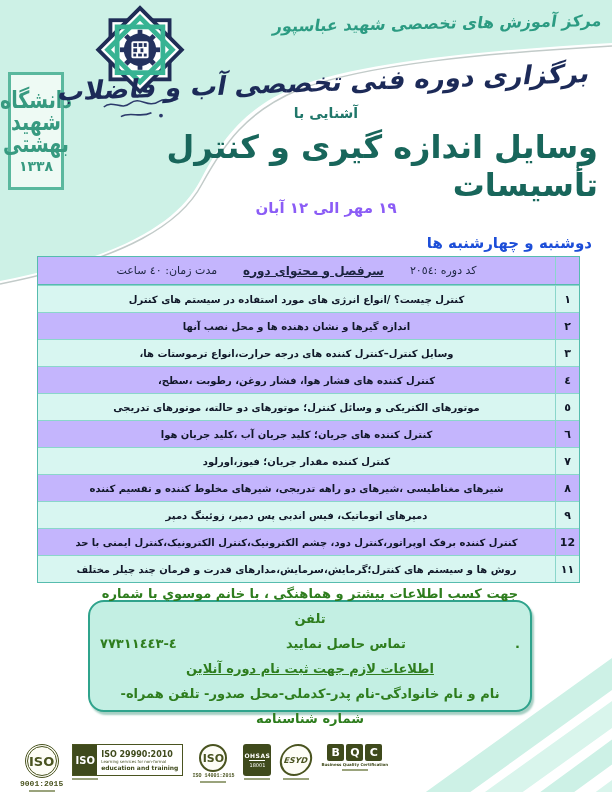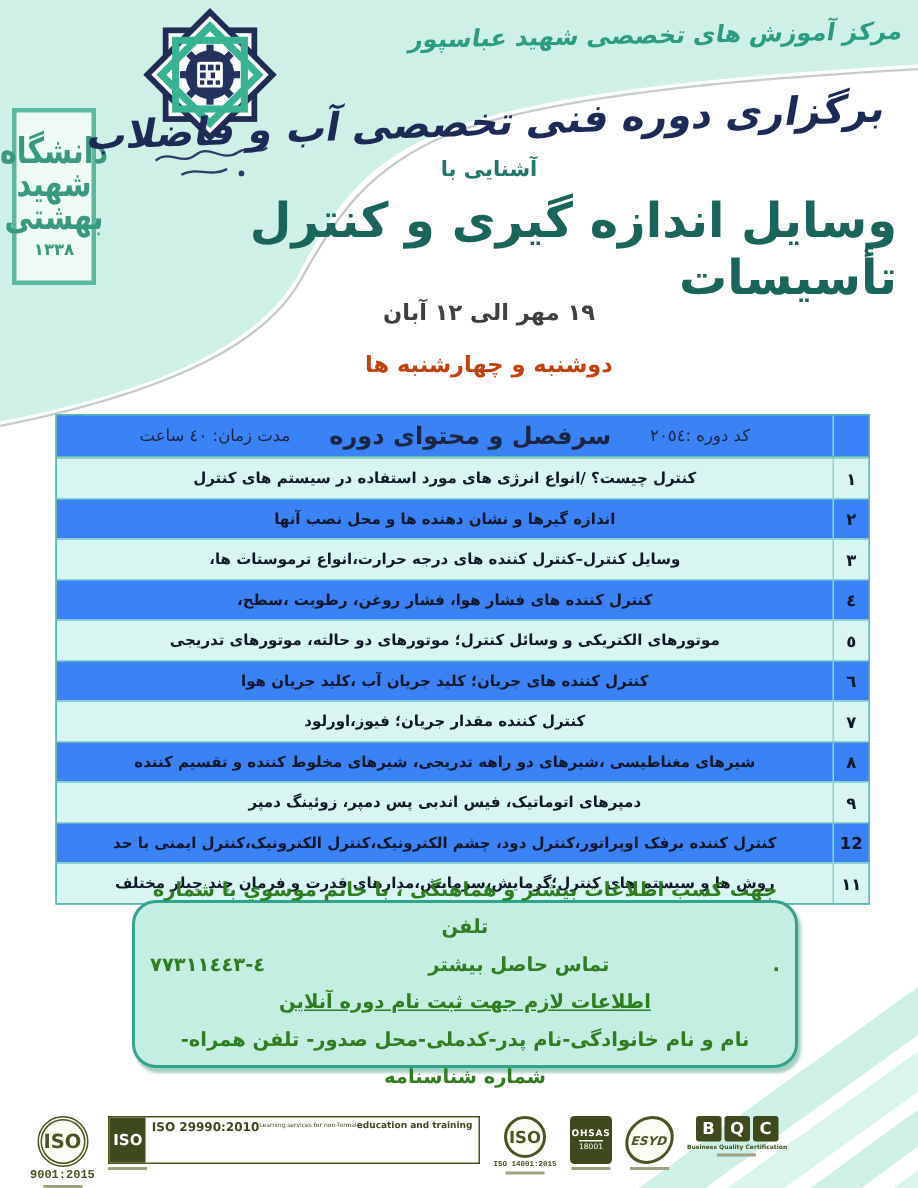--- a/index.html
+++ b/index.html
@@ -12,41 +12,41 @@
   .org-name { position:absolute; top:11px; right:10px; font-size:16px; font-weight:bold;
               color:#2b9b82; transform:skewX(-10deg) rotate(-1deg); transform-origin:right; direction:rtl; }
   .event-line { position:absolute; top:58px; right:22px; font-size:26px; font-weight:bold;
               color:#1c2a58; transform:skewX(-12deg) rotate(-2deg); transform-origin:right; direction:rtl;
               letter-spacing:1px; }
   .intro { position:absolute; top:105px; left:60px; right:20px; text-align:center;
               font-size:14px; font-weight:bold; color:#20776a; direction:rtl; }
   .page-title { position:absolute; top:128px; left:60px; right:14px; text-align:right;
               font-size:32px; font-weight:bold; color:#18665b; direction:rtl; }
   .date-range { position:absolute; top:199px; left:60px; right:20px; text-align:center;
-              font-size:15px; font-weight:bold; color:#404040; direction:rtl; }
-  .days { position:absolute; top:234px; left:60px; right:20px; text-align:center;
-              font-size:15px; font-weight:bold; color:#c2410c; direction:rtl; }
+              font-size:15px; font-weight:bold; color:#8b5cf6; direction:rtl; }
+  .days { position:absolute; top:234px; left:60px; right:20px; text-align:right;
+              font-size:15px; font-weight:bold; color:#1d4ed8; direction:rtl; }
 
   
   .uni-logo { position:absolute; left:8px; top:72px; width:56px; height:118px;
               border:3px solid #5ab89e; background:#eefaf4; padding:4px 18px;
               display:flex; flex-direction:column; align-items:center; justify-content:center; }
   .uni-logo .w { color:#379a80; font-weight:bold; font-size:19px; line-height:22px; transform:scaleY(1.25); }
-  .uni-logo .y { color:#379a80; font-weight:bold; font-size:11px; margin-top:4px; }
+  .uni-logo .y { color:#379a80; font-weight:bold; font-size:14px; margin-top:4px; }
 
   
   .star-logo { position:absolute; left:92px; top:4px; width:96px; }
 
   
-  .ctable { position:absolute; left:37px; top:276px; width:543px;
-            border:1.5px solid #56bcae; background:#3b82f6; direction:ltr; }
+  .ctable { position:absolute; left:37px; top:256px; width:543px;
+            border:1.5px solid #56bcae; background:#c4b5fd; direction:ltr; }
   .thead { display:flex; height:28px; border-bottom:1.5px solid #56bcae; }
   .thead-main { flex:1; display:flex; direction:ltr; align-items:center; justify-content:center; gap:26px; }
   .th-reg { direction:rtl; font-size:11px; color:#1b2440; }
-  .th-bold { direction:rtl; font-size:16px; font-weight:bold; color:#1b2440; }
+  .th-bold { direction:rtl; font-size:12px; font-weight:bold; color:#1b2440;text-decoration:underline; }
   .thead-num { width:24px; border-left:1px solid #8ad6cb; }
   .trow { display:flex; height:27px; border-top:1px solid #8ad6cb; }
   .trow:first-of-type { border-top:none; }
   .trow.odd { background:#d8f6f1; }
   .cell-text { flex:1; direction:rtl; display:flex; align-items:center; justify-content:center;
                font-size:10px; font-weight:bold; color:#101728; white-space:nowrap; overflow:hidden; }
   .cell-num { width:24px; border-left:1px solid #8ad6cb; display:flex; align-items:center;
               justify-content:center; font-size:11px; font-weight:bold; color:#101728; direction:rtl; }
 
   
@@ -67,21 +67,21 @@
               display:flex; align-items:center; justify-content:center;
               font-weight:bold; font-size:13px; color:#4a5420; background:#fdfdf6; }
   .iso-ring.small { width:28px; height:28px; font-size:11px; border-width:2px; }
   .iso-num { font-size:8px; font-weight:bold; color:#4a5420; margin-top:1px;font-family:Liberation Mono, monospace; }
   .iso-num.tiny { font-size:5px; }
   .cert-bars { margin-top:2px; display:flex; flex-direction:column; gap:1px; }
   .cert-bars i { display:block; width:26px; height:2px; background:#9aa37c; }
   .iso29990 { display:flex; border:1px solid #4a5420; height:32px; background:#fff; }
   .iso29990 .blk { width:24px; background:#3f4a1c; color:#fff; font-weight:bold; font-size:10px;
                    display:flex; align-items:center; justify-content:center; }
-  .iso29990 .txt { padding:2px 4px; display:flex; justify-content:center; }
+  .iso29990 .txt { padding:2px 4px; display:flex; flex-direction:column; justify-content:center; }
   .iso29990 .t1 { font-size:8px; font-weight:bold; color:#3f4a1c; line-height:9px; }
   .iso29990 .t2 { font-size:4px; color:#3f4a1c; line-height:5px; }
   .iso29990 .t3 { font-size:6px; font-weight:bold; color:#3f4a1c; line-height:7px; }
   .ohsas { width:28px; height:32px; background:#3f4a1c; border-radius:3px; color:#fff;
            display:flex; flex-direction:column; align-items:center; justify-content:center; }
   .ohsas .o1 { font-size:6px; font-weight:bold; letter-spacing:.5px; }
   .ohsas .o2 { font-size:5px; margin-top:1px; border-top:1px solid #fff; padding-top:1px; }
   .esyd { width:32px; height:32px; border:2px solid #4a5420; border-radius:50%;
           display:flex; align-items:center; justify-content:center; background:#fdfdf6;
           font-size:8px; font-weight:bold; font-style:italic; color:#4a5420; transform:skewX(-8deg); }
@@ -214,21 +214,21 @@
     <div class="trow odd">
       <div class="cell-text">روش ها و سیستم های کنترل؛گرمایش،سرمایش،مدارهای قدرت و فرمان چند چیلر مختلف</div>
       <div class="cell-num">١١</div>
     </div>
   </div>
 
   <div class="footer-box">
     <div class="fb-line">جهت کسب اطلاعات بیشتر و هماهنگی ، با خانم موسوي با شماره تلفن</div>
     <div class="fb-line fb-line2">
       <span class="phone-digits">٧٧٣١١٤٤٣-٤</span>
-      <span dir="rtl">تماس حاصل بیشتر</span>
+      <span dir="rtl">تماس حاصل نمایید</span>
       <span>.</span>
     </div>
     <div class="fb-line fb-underline">اطلاعات لازم جهت ثبت نام دوره آنلاین</div>
     <div class="fb-line">نام و نام خانوادگی-نام پدر-کدملی-محل صدور- تلفن همراه- شماره شناسنامه</div>
   </div>
 
   <div class="cert-row">
 
     <div class="iso-circle">
       <div class="iso-ring">ISO</div>

